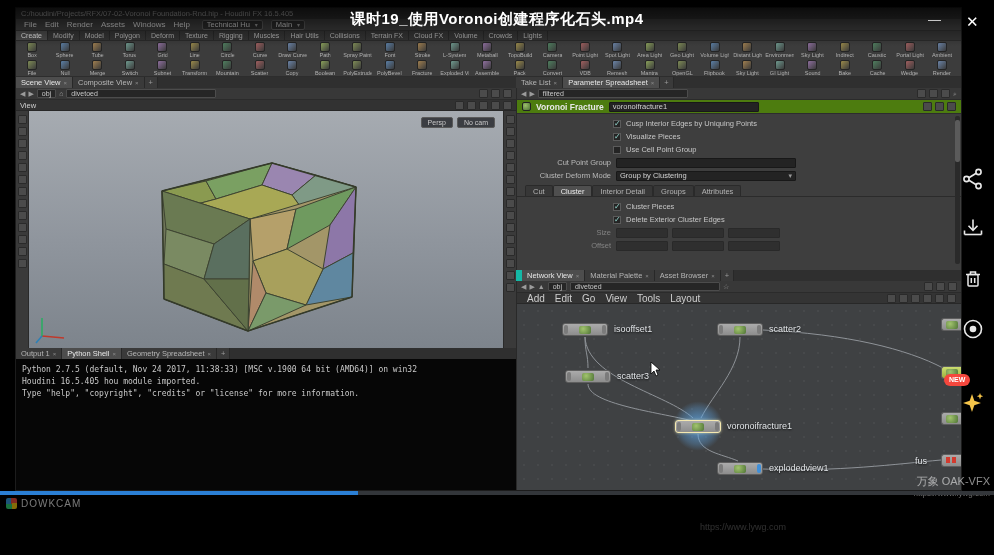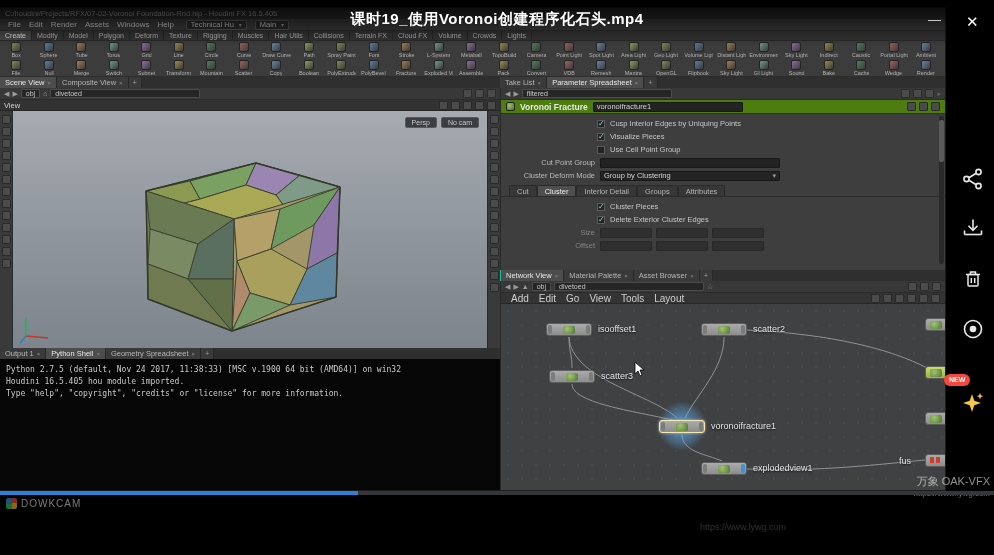--- a/index.html
+++ b/index.html
@@ -1,20 +1,20 @@
 <!DOCTYPE html>
 <html><head>
 <meta charset="utf-8">
 <style>
   *{margin:0;padding:0;box-sizing:border-box}
   html,body{width:994px;height:555px;background:#000;overflow:hidden}
   body{font-family:"Liberation Sans",sans-serif;position:relative;color:#ccc}
 
   
-  #houdini{position:absolute;left:0;top:8px;width:945px;height:482px;background:#3c3c3c;outline:1px solid #1c1c1c;font-size:8px;z-index:1}
+  #houdini{position:absolute;left:16px;top:8px;width:945px;height:482px;background:#3c3c3c;outline:1px solid #1c1c1c;font-size:8px;z-index:1}
   #h-titlebar{position:absolute;left:0;top:0;width:100%;height:11px;background:#2e2e2e;color:#aeaeae;font-size:7.5px;line-height:11px;padding-left:5px;white-space:nowrap;overflow:hidden}
   #h-menubar{position:absolute;left:0;top:11px;width:100%;height:12px;background:#3c3c3c;border-bottom:1px solid #2d2d2d;display:flex;align-items:center;gap:2px;padding:0 4px}
   .menu-item{font-size:8px;color:#d2d2d2;padding:0 4px;white-space:nowrap}
   .selector{height:10px;background:#2b2b2b;border:1px solid #575757;border-radius:2px;font-size:7.5px;display:flex;align-items:center;gap:5px;padding:0 4px;color:#c9c9c9;margin-left:6px;white-space:nowrap}
   .selector .car{font-size:6px;color:#8f8f8f}
   #h-shelftabs{position:absolute;left:0;top:23px;width:100%;height:10px;background:#343434;display:flex;overflow:hidden;border-bottom:1px solid #2a2a2a}
   .shelftab{font-size:7px;line-height:10px;padding:0 5px;background:#353535;border-right:1px solid #282828;color:#b4b4b4;white-space:nowrap}
   .shelftab.active{background:#4a4a4a;color:#e3e3e3}
   .shelfrow{position:absolute;left:0;width:100%;height:18px;display:flex;overflow:hidden;background:#3c3c3c}
   #shelf1{top:33px}#shelf2{top:51px;border-bottom:1px solid #2d2d2d}
@@ -64,21 +64,21 @@
   .chk.on::after{content:"✓";color:#96dbd2;font-size:8px;position:absolute;top:-2px;left:0}
   .dropdown{display:flex;justify-content:space-between;align-items:center}
   .dim{opacity:.55}
   #p-tabs{height:13px;display:flex;align-items:flex-end;padding-left:8px;border-bottom:1px solid #2b2b2b;margin-top:2px}
   .gtab{height:11px;line-height:11px;padding:0 7px;font-size:7.5px;background:#373737;border:1px solid #2a2a2a;border-bottom:none;color:#b3b3b3;border-radius:2px 2px 0 0;white-space:nowrap}
   .gtab.active{background:#4f4f4f;color:#ececec}
   #p-scroll{position:absolute;right:1px;top:28px;width:5px;height:148px;background:#2a2a2a;border-radius:2px}
   #p-thumb{position:absolute;left:0;top:4px;width:5px;height:42px;background:#5b5b5b;border-radius:2px}
 
   
-  #nw-tabs{position:absolute;left:500px;top:262px;width:445px;height:11px;background:#2f2f2f;display:flex;border-left:1px solid #14b8a6}
+  #nw-tabs{position:absolute;left:500px;top:262px;width:445px;height:11px;background:#2f2f2f;display:flex;border-left:6px solid #14b8a6}
   #nw-path{position:absolute;left:500px;top:273px;width:445px;height:12px;background:#383838;border-bottom:1px solid #2b2b2b;border-left:1px solid #292929;display:flex;align-items:center;gap:3px;padding:0 4px}
   #nw-menu{position:absolute;left:500px;top:285px;width:445px;height:11px;background:#343434;border-bottom:1px solid #282828;border-left:1px solid #292929;display:flex;align-items:center;gap:2px;padding:0 5px}
   .nw-menu-item{font-size:10px;color:#cecece;padding:0 5px;white-space:nowrap}
   #nw-menu .spacer{flex:1}
   #nw-canvas{position:absolute;left:500px;top:296px;width:445px;height:186px;background:#3f4143;border-left:1px solid #292929;overflow:hidden;background-image:radial-gradient(#47494b 1px,transparent 1px);background-size:14px 14px}
   .node{position:absolute;width:46px;height:13px;background:linear-gradient(#ababab,#8d8d8d);border:1px solid #5e5e5e;border-radius:3px;display:flex;align-items:center;justify-content:center}
   .node .fl,.node .fr{position:absolute;top:1px;bottom:1px;width:4px;border-radius:2px;background:#7b7b7b}
   .node .fl{left:1px}.node .fr{right:1px}
   .node.display .fr{background:#3f8fd9}
   .node .g{width:12px;height:8px;border-radius:2px;background:radial-gradient(circle at 35% 35%,#a2c46e,#4f7436)}

